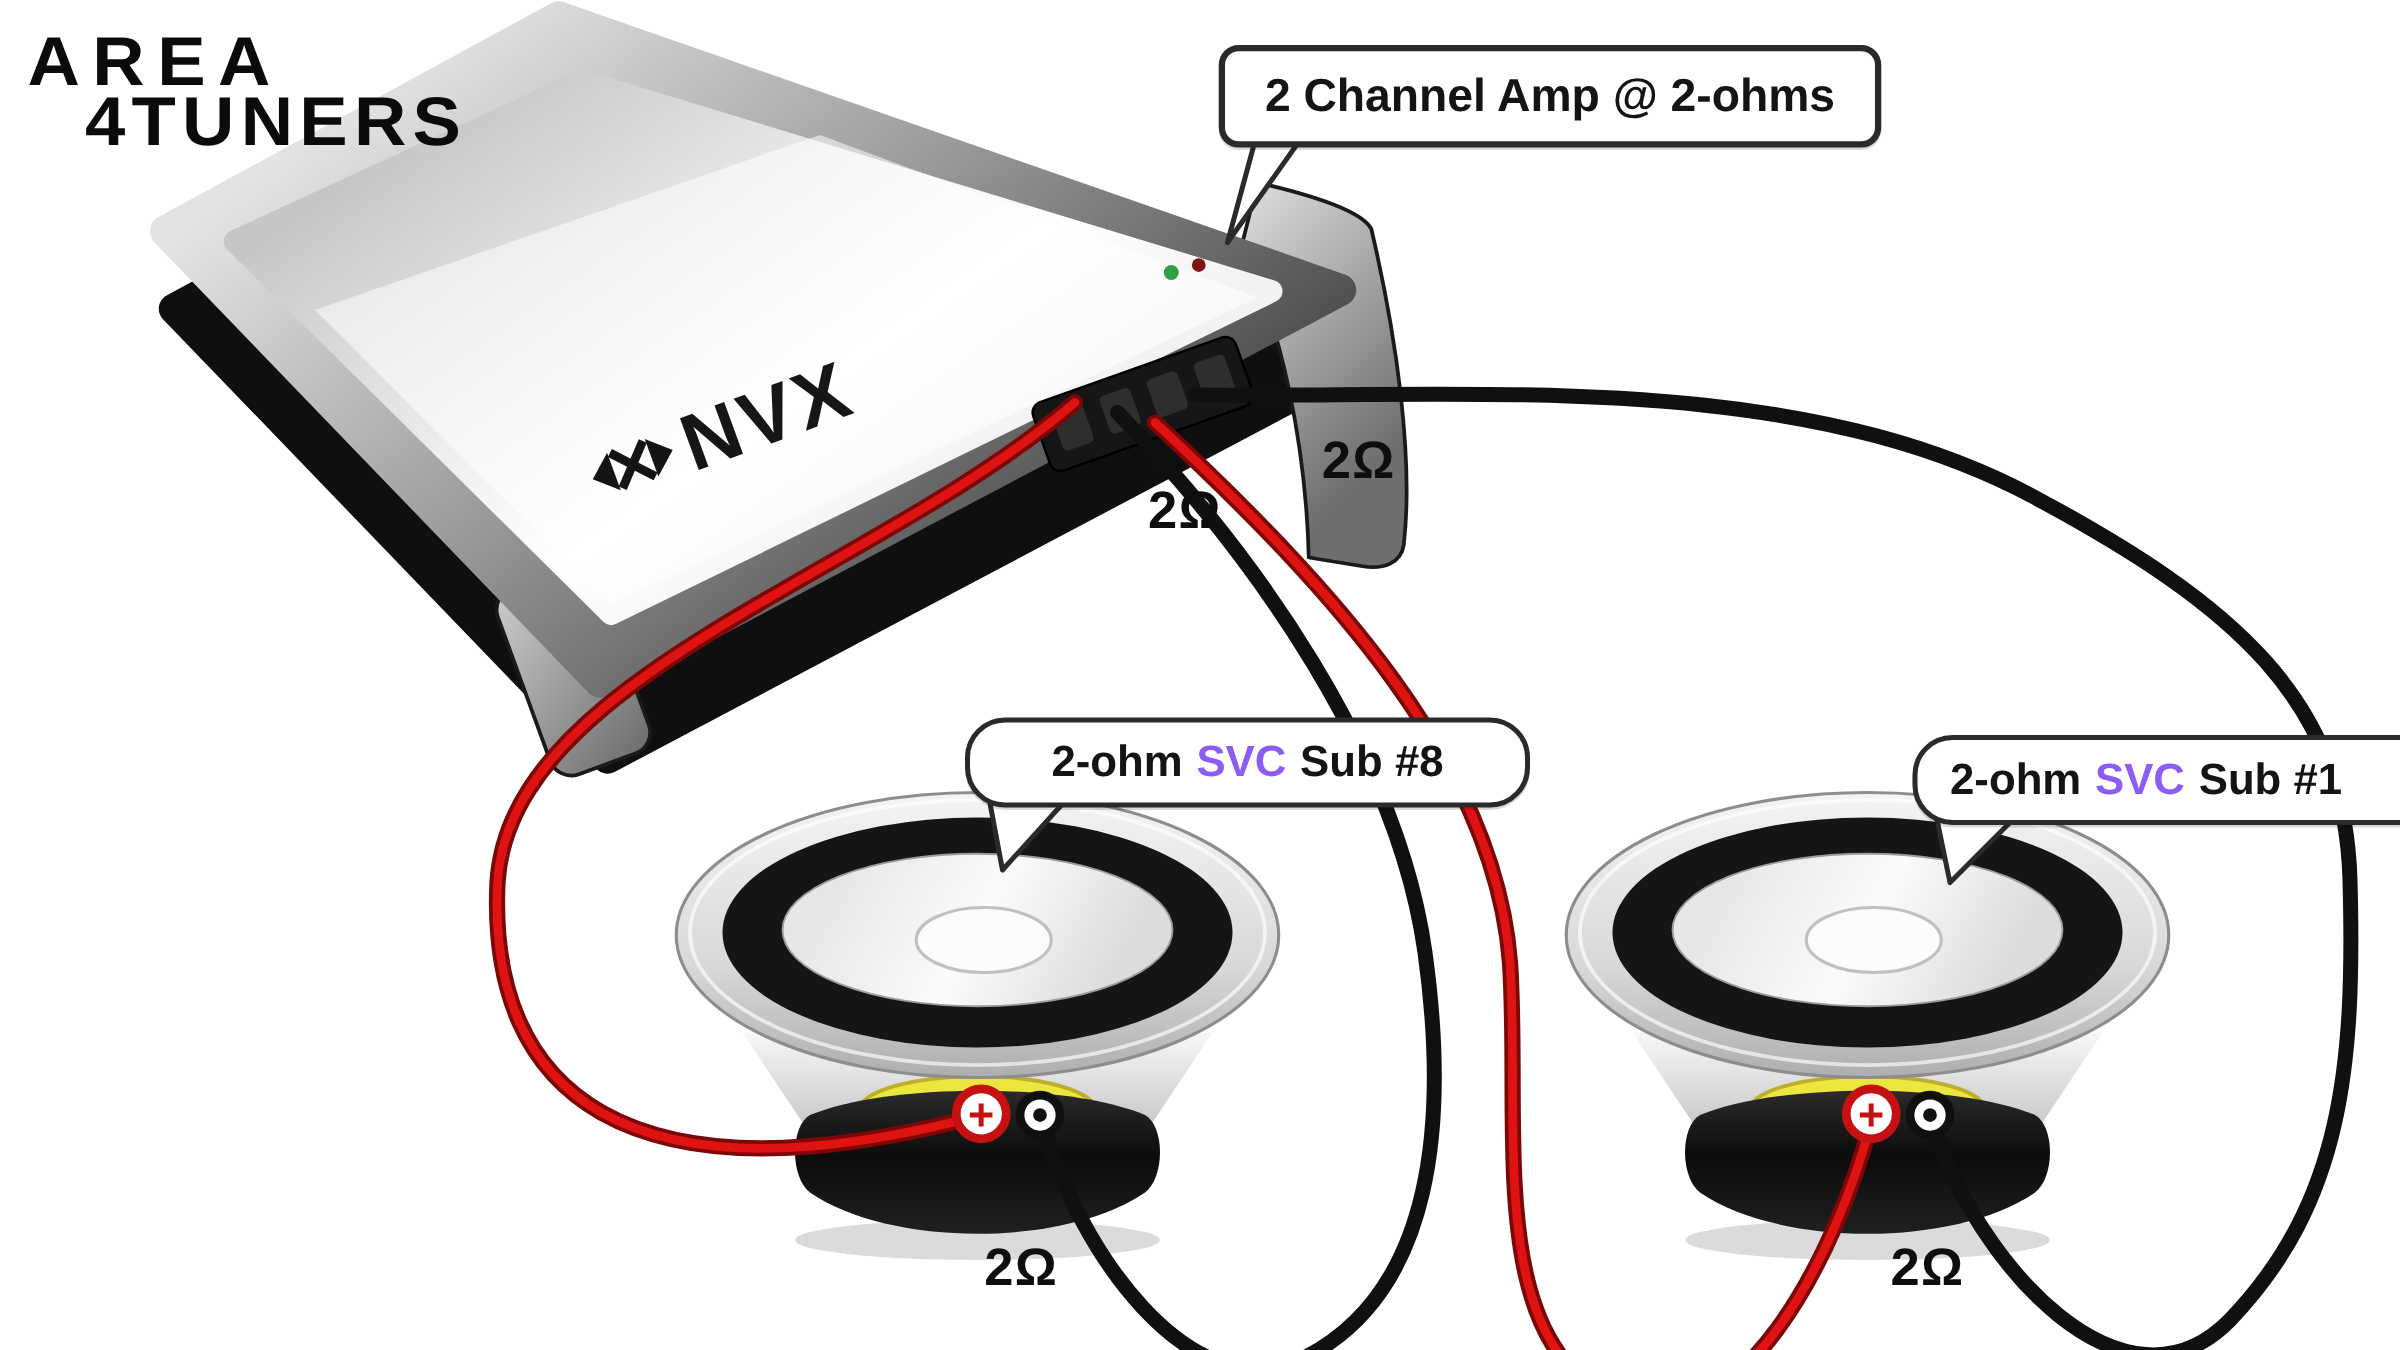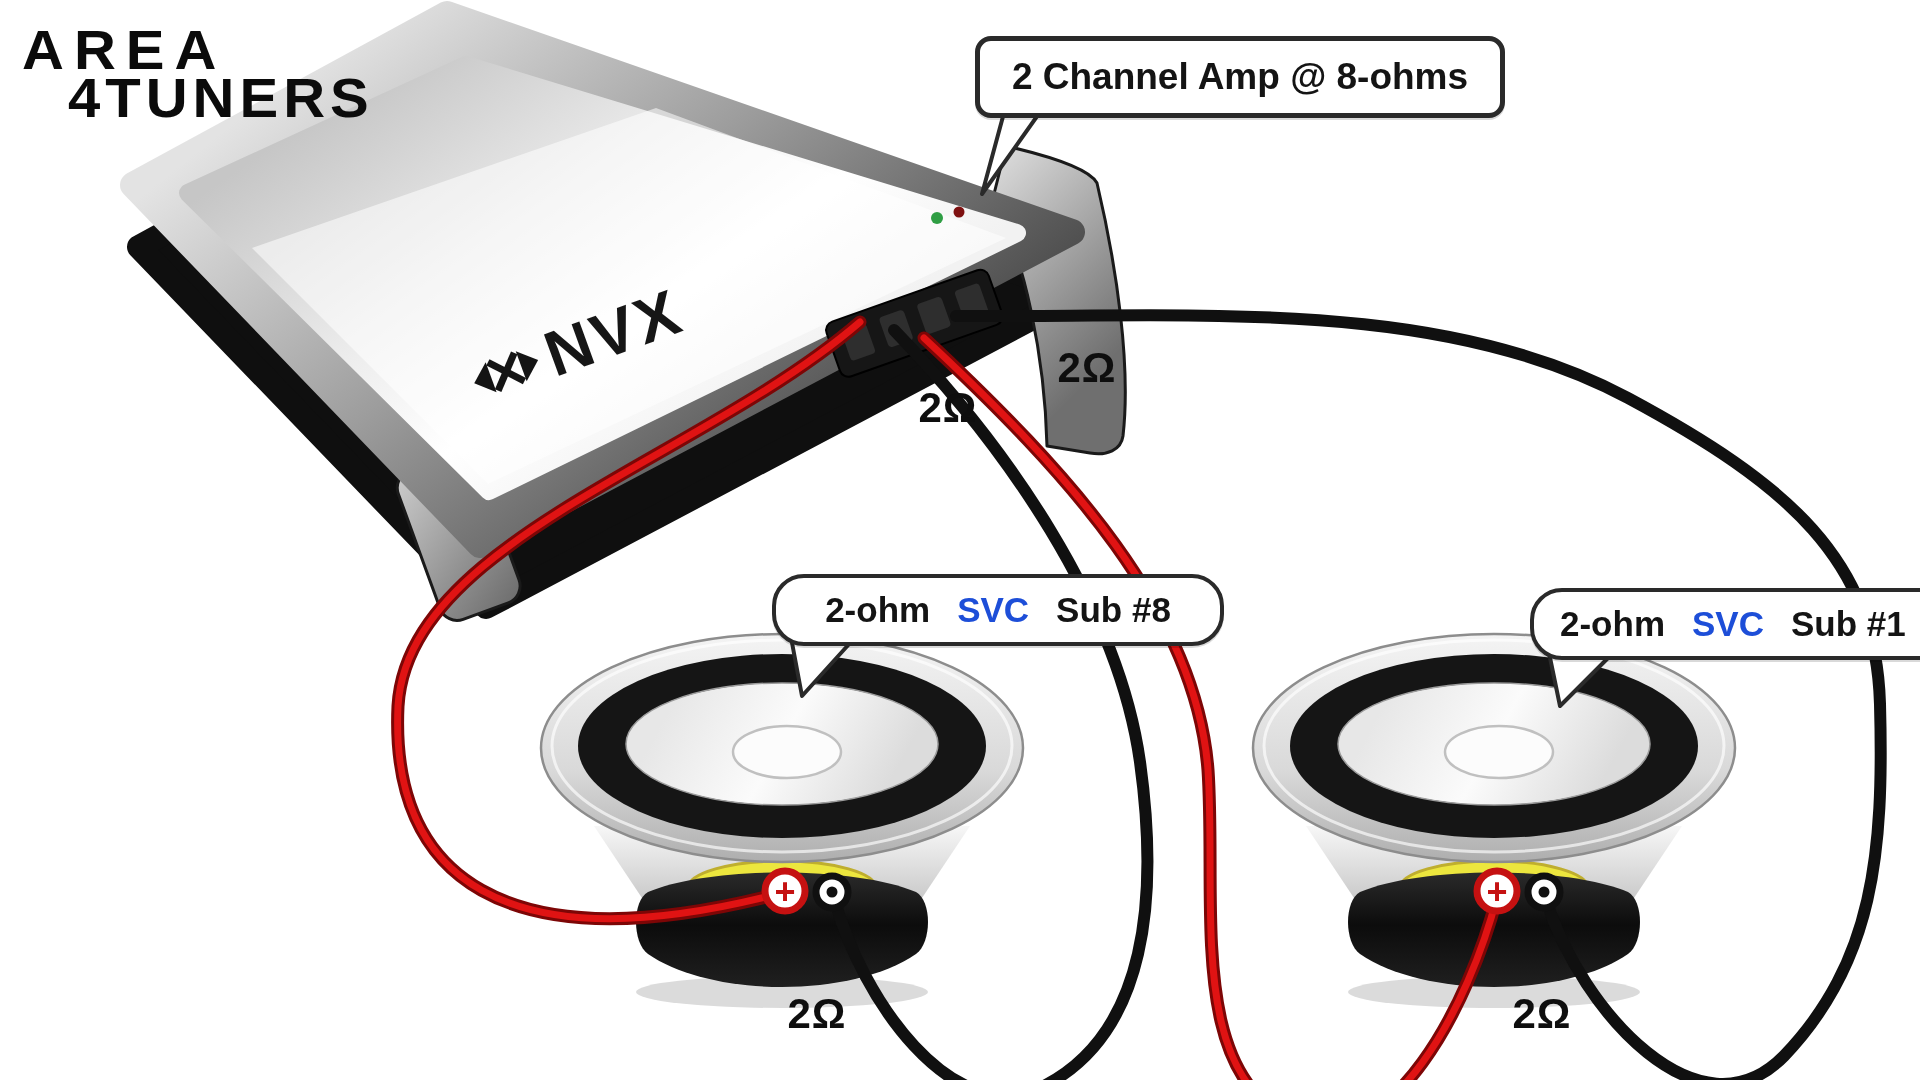--- a/index.html
+++ b/index.html
@@ -11,26 +11,26 @@
   .logo{position:absolute;left:22px;top:24px;color:#0b0b0b;line-height:0.86;
         font-weight:700;transform:scale(1,0.95);}
   .logo .l1{font-size:58px;letter-spacing:10px;}
   .logo .l2{font-size:58px;letter-spacing:5px;margin-left:46px;}
 
   
   .bubble{position:absolute;background:#ffffff;border:5px solid #2a2a2a;border-radius:16px;
           display:flex;align-items:center;justify-content:center;
           font-weight:700;color:#141414;box-shadow:0 2px 0 rgba(0,0,0,0.15);}
   .bubble-amp{left:975px;top:36px;width:520px;height:72px;font-size:37px;}
-  .bubble-sub{height:64px;font-size:35px;border-radius:32px;border-width:4px;gap:16px;}
+  .bubble-sub{height:64px;font-size:35px;border-radius:32px;border-width:4px;}
   .bubble-sub1{left:772px;top:574px;width:444px;}
   .bubble-sub2{left:1530px;top:588px;width:410px;justify-content:flex-start;padding-left:26px;}
   .bubble-sub .seg{margin-right:11px;}
   .bubble-sub .seg:last-child{margin-right:0;}
-  .svc{color:#1d4ed8;}
+  .svc{color:#8b5cf6;}
 
   
   .imp{position:absolute;width:110px;text-align:center;font-size:42px;font-weight:700;
        color:#0e0e0e;letter-spacing:1px;}
   .imp-amp-left{left:893px;top:384px;}
   .imp-amp-right{left:1032px;top:344px;}
   .imp-sub1{left:762px;top:990px;}
   .imp-sub2{left:1487px;top:990px;}
 </style>
 </head>
@@ -166,21 +166,21 @@
       <circle cx="1544" cy="892" r="5.5" fill="#101010"></circle>
     </g>
   </svg>
 
   <div class="logo">
     <div class="l1">AREA</div>
     <div class="l2">4TUNERS</div>
   </div>
 
   <div class="bubble bubble-amp">
-    <span>2 Channel Amp @ 8-ohms</span>
+    <span>2 Channel Amp @ 2-ohms</span>
   </div>
 
   <div class="bubble bubble-sub bubble-sub1">
     <span class="seg">2-ohm</span>
     <span class="seg svc">SVC</span>
     <span class="seg">Sub #8</span>
   </div>
 
   <div class="bubble bubble-sub bubble-sub2">
     <span class="seg">2-ohm</span>

